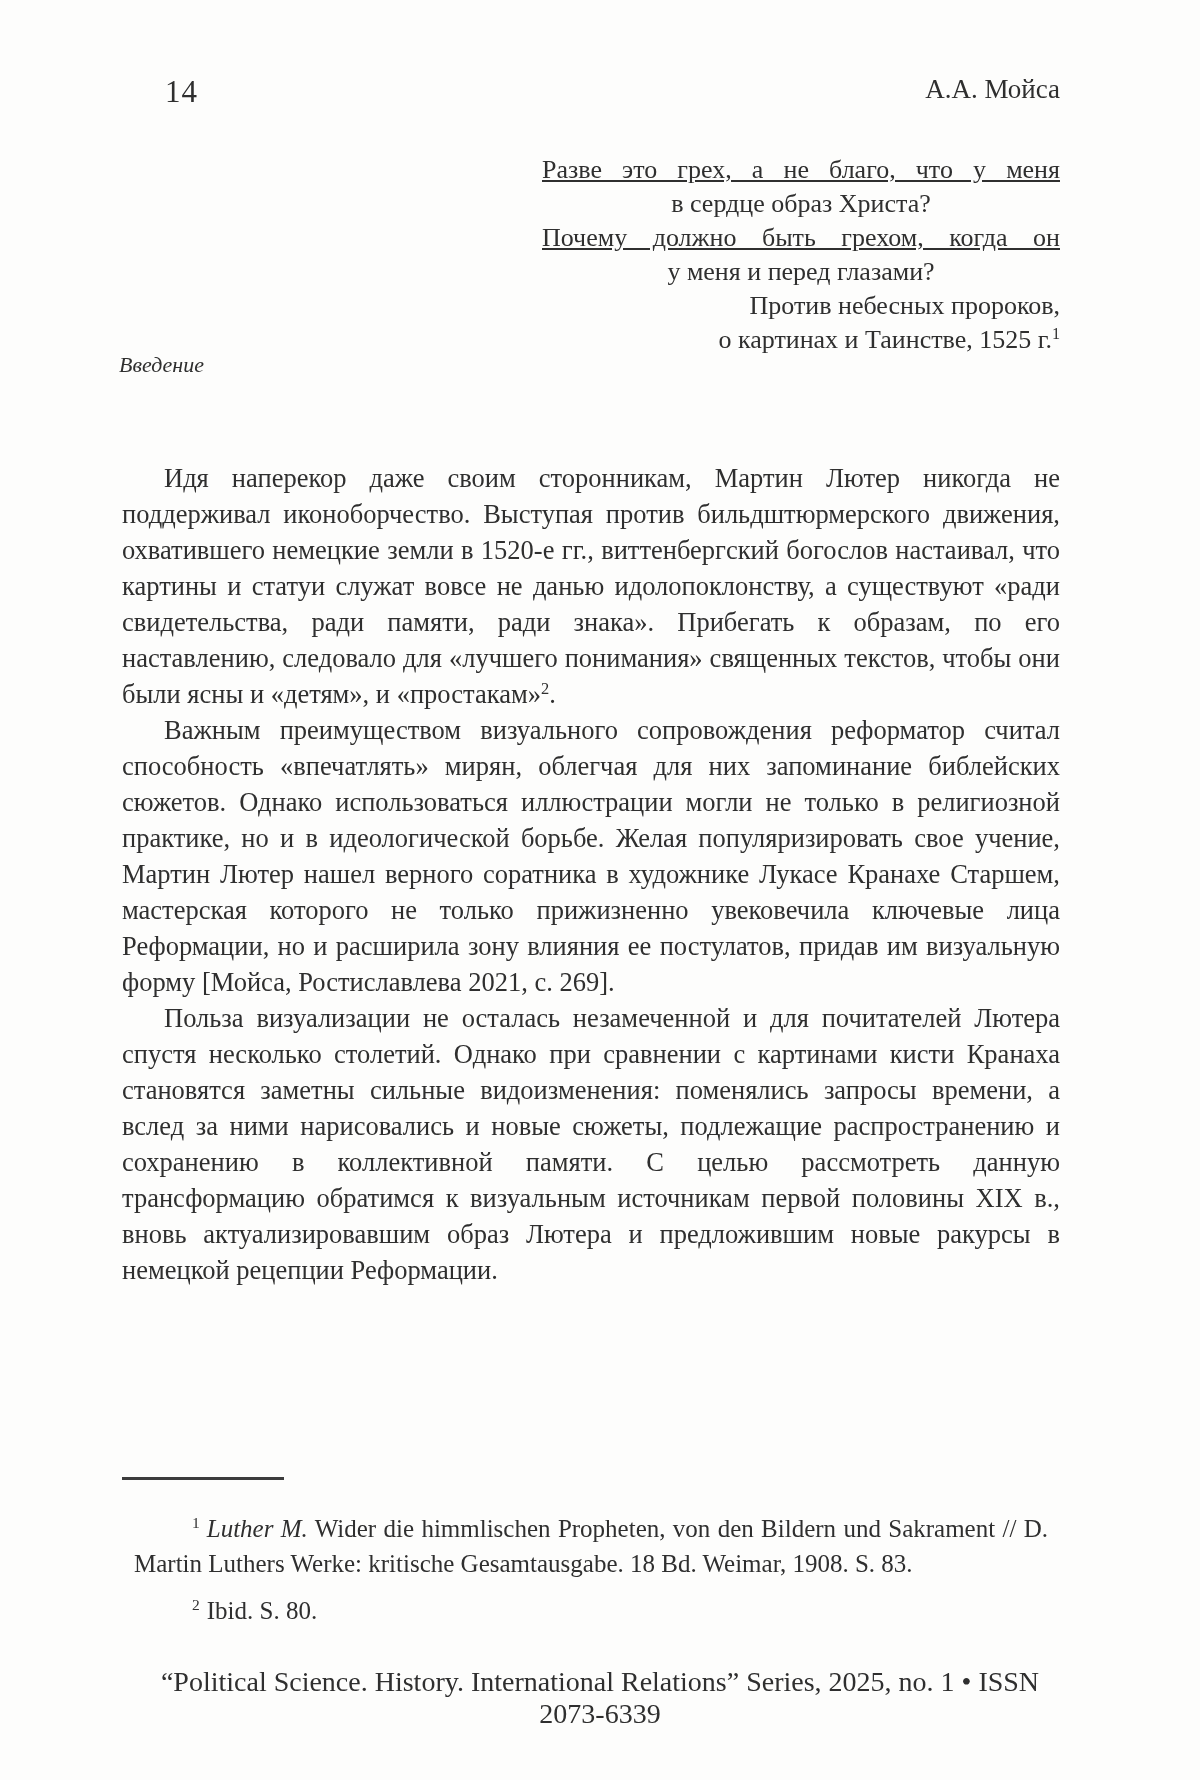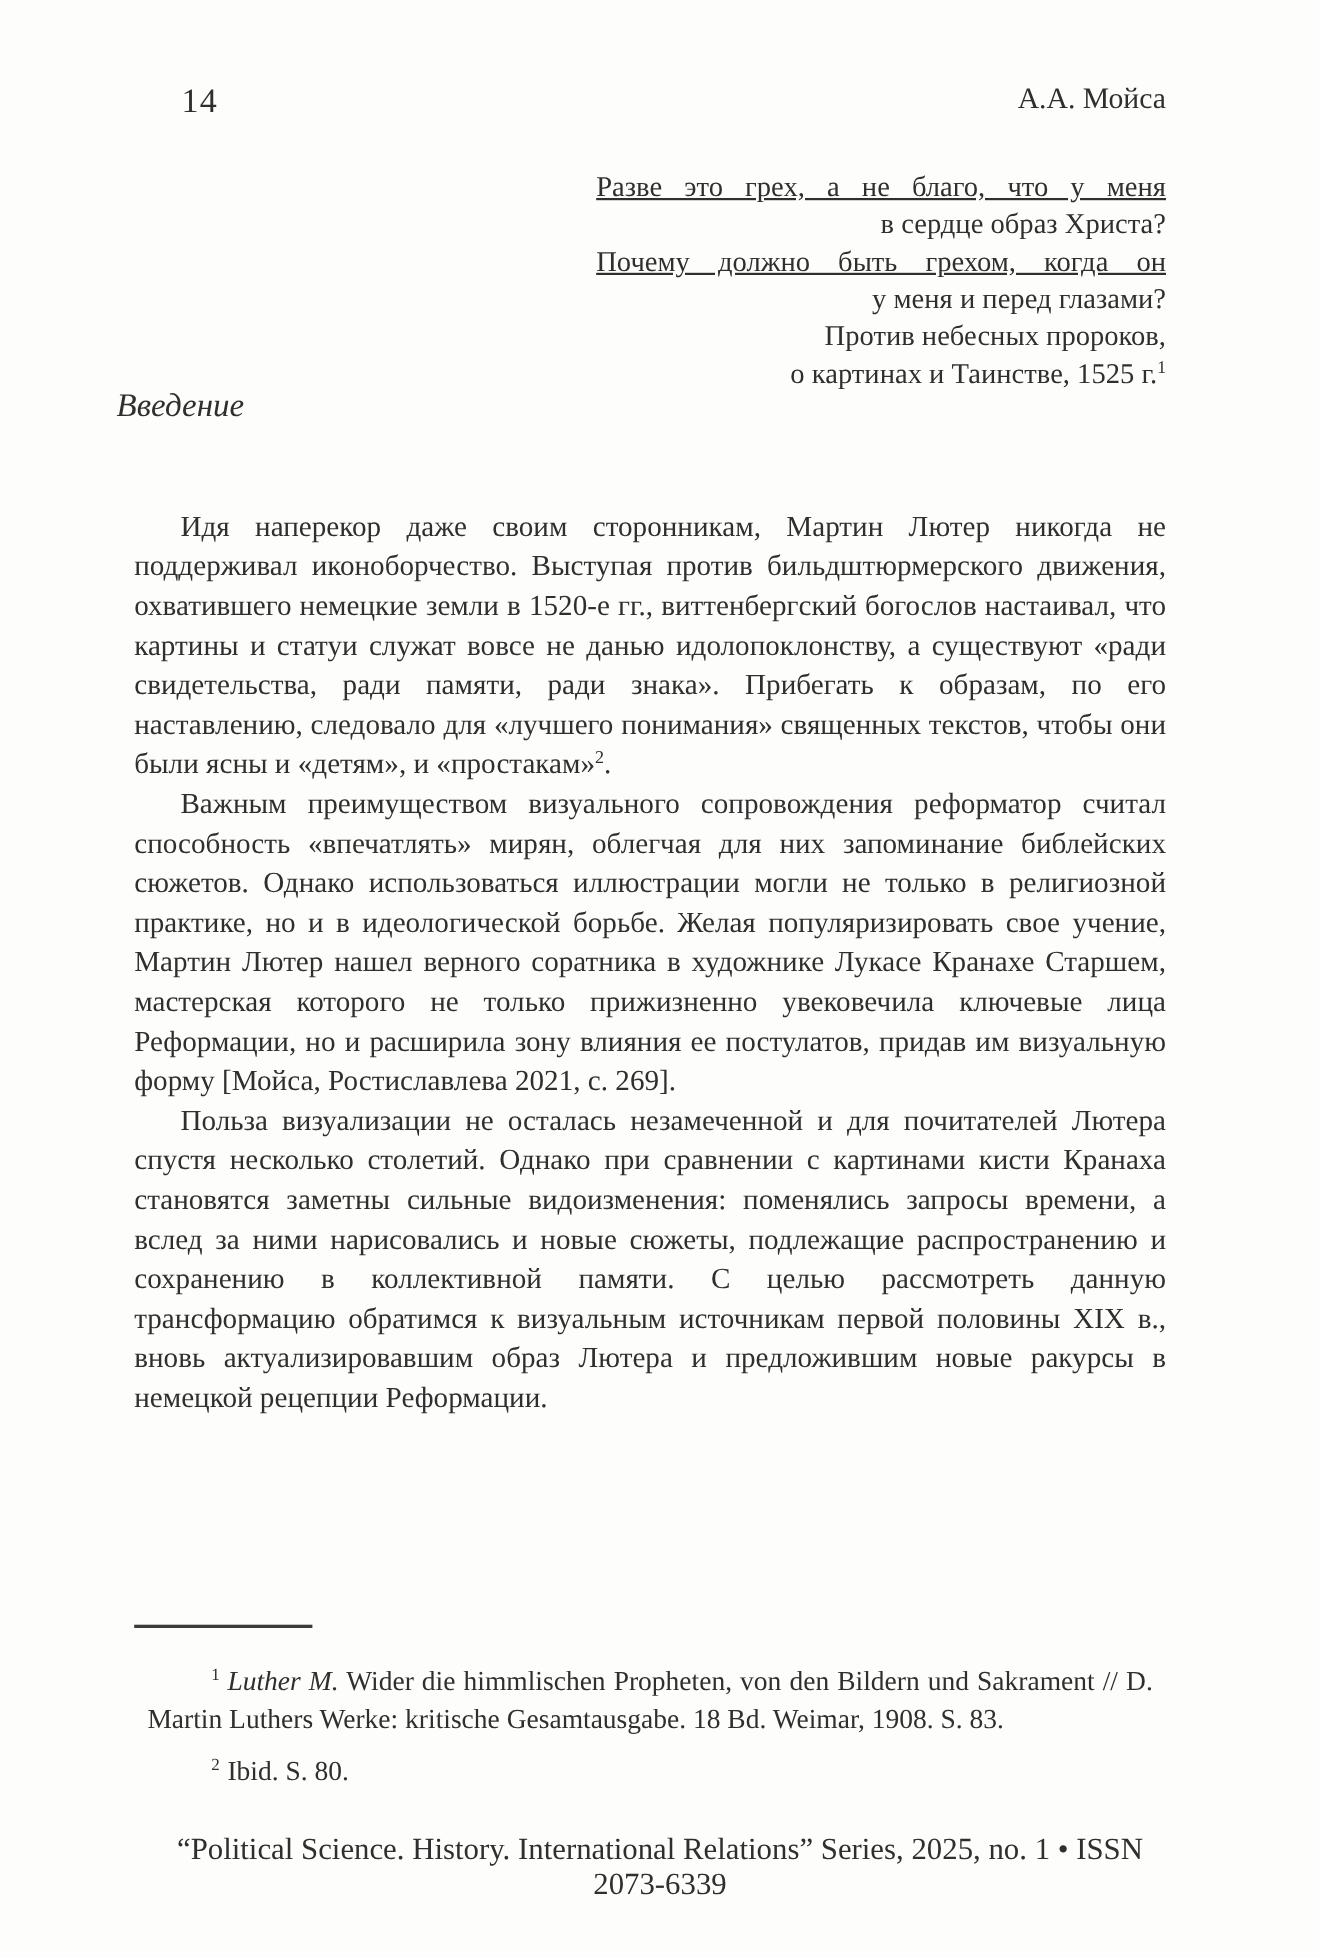--- a/index.html
+++ b/index.html
@@ -33,34 +33,34 @@
 
   
   .epigraph {
     position: absolute;
     top: 153px;
     right: 140px;
     width: 518px;
     font-size: 26px;
     line-height: 34px;
   }
-  .epigraph-line { text-align: right; }
+  .epigraph-line { text-align: center; }
   .epigraph-line.justified {
     text-align: justify;
     text-align-last: justify;
     text-decoration: underline;
   }
   .epigraph-source { text-align: right; }
 
   
   .section-heading {
     position: absolute;
     top: 352px;
-    left: 106px;
-    font-size: 30px;
+    left: 119px;
+    font-size: 22px;
     font-style: italic;
     font-weight: normal;
     margin: 0;
   }
 
   
   .body-text {
     position: absolute;
     top: 460px;
     left: 122px;

